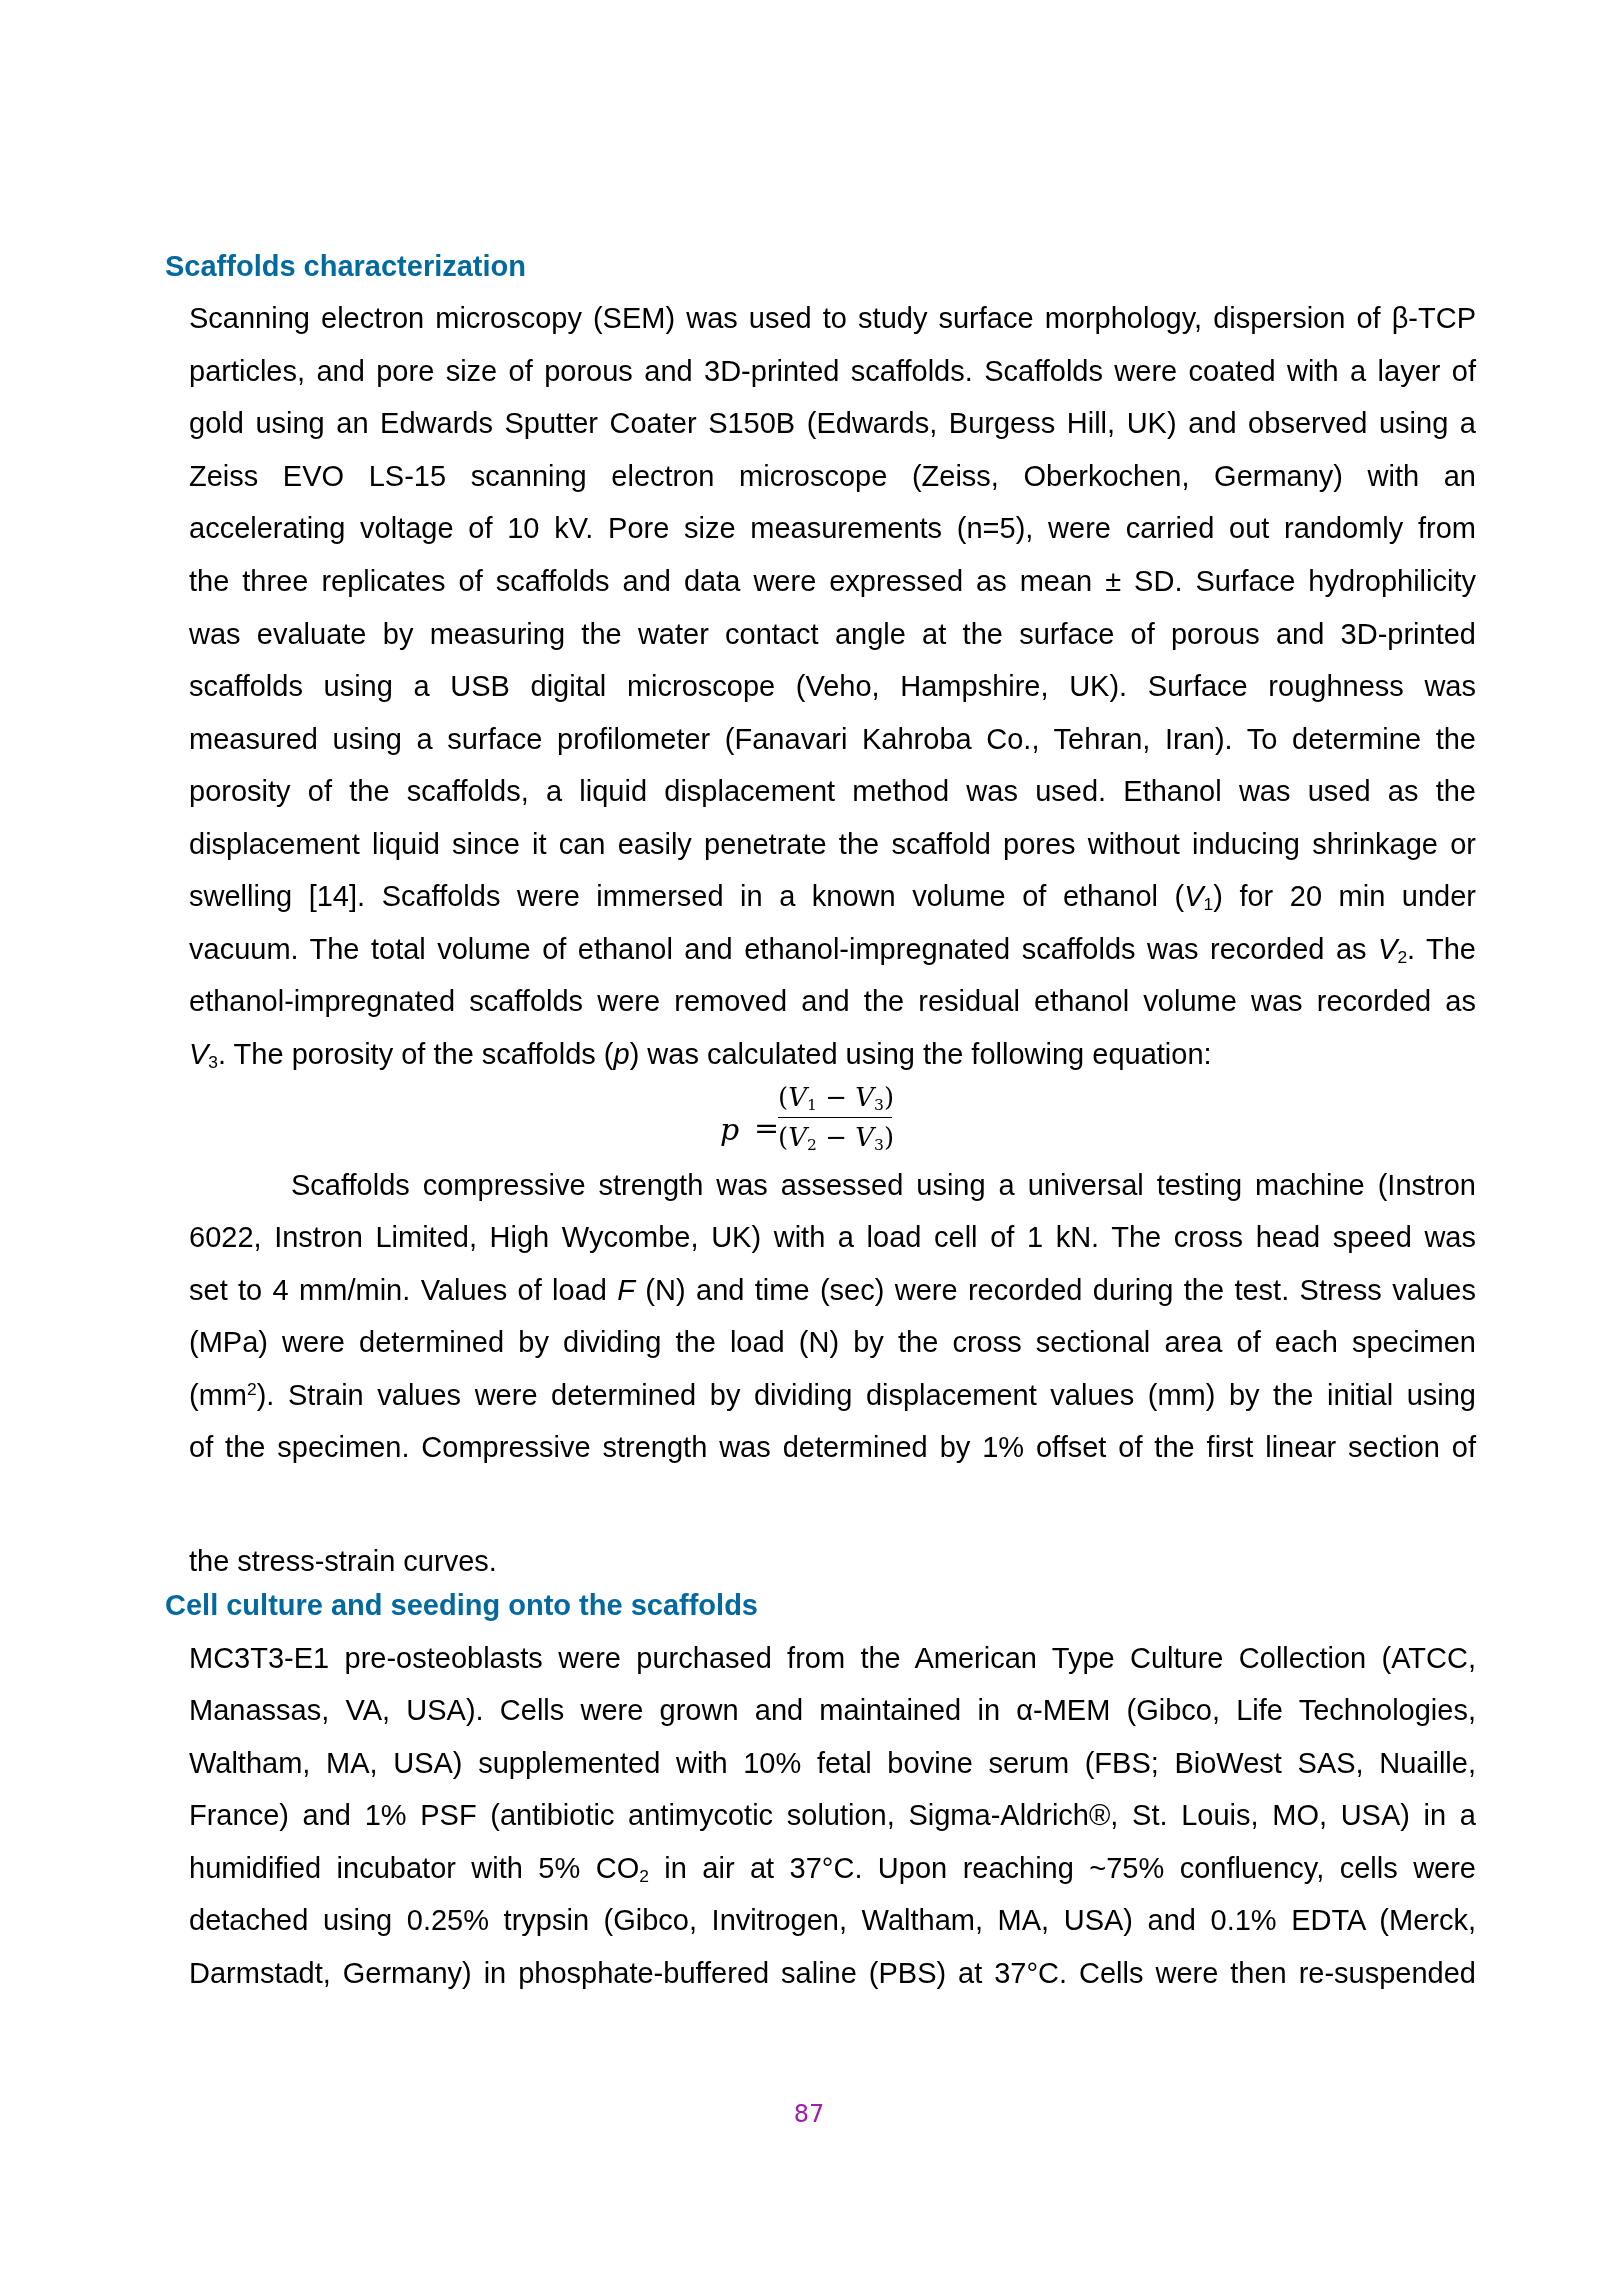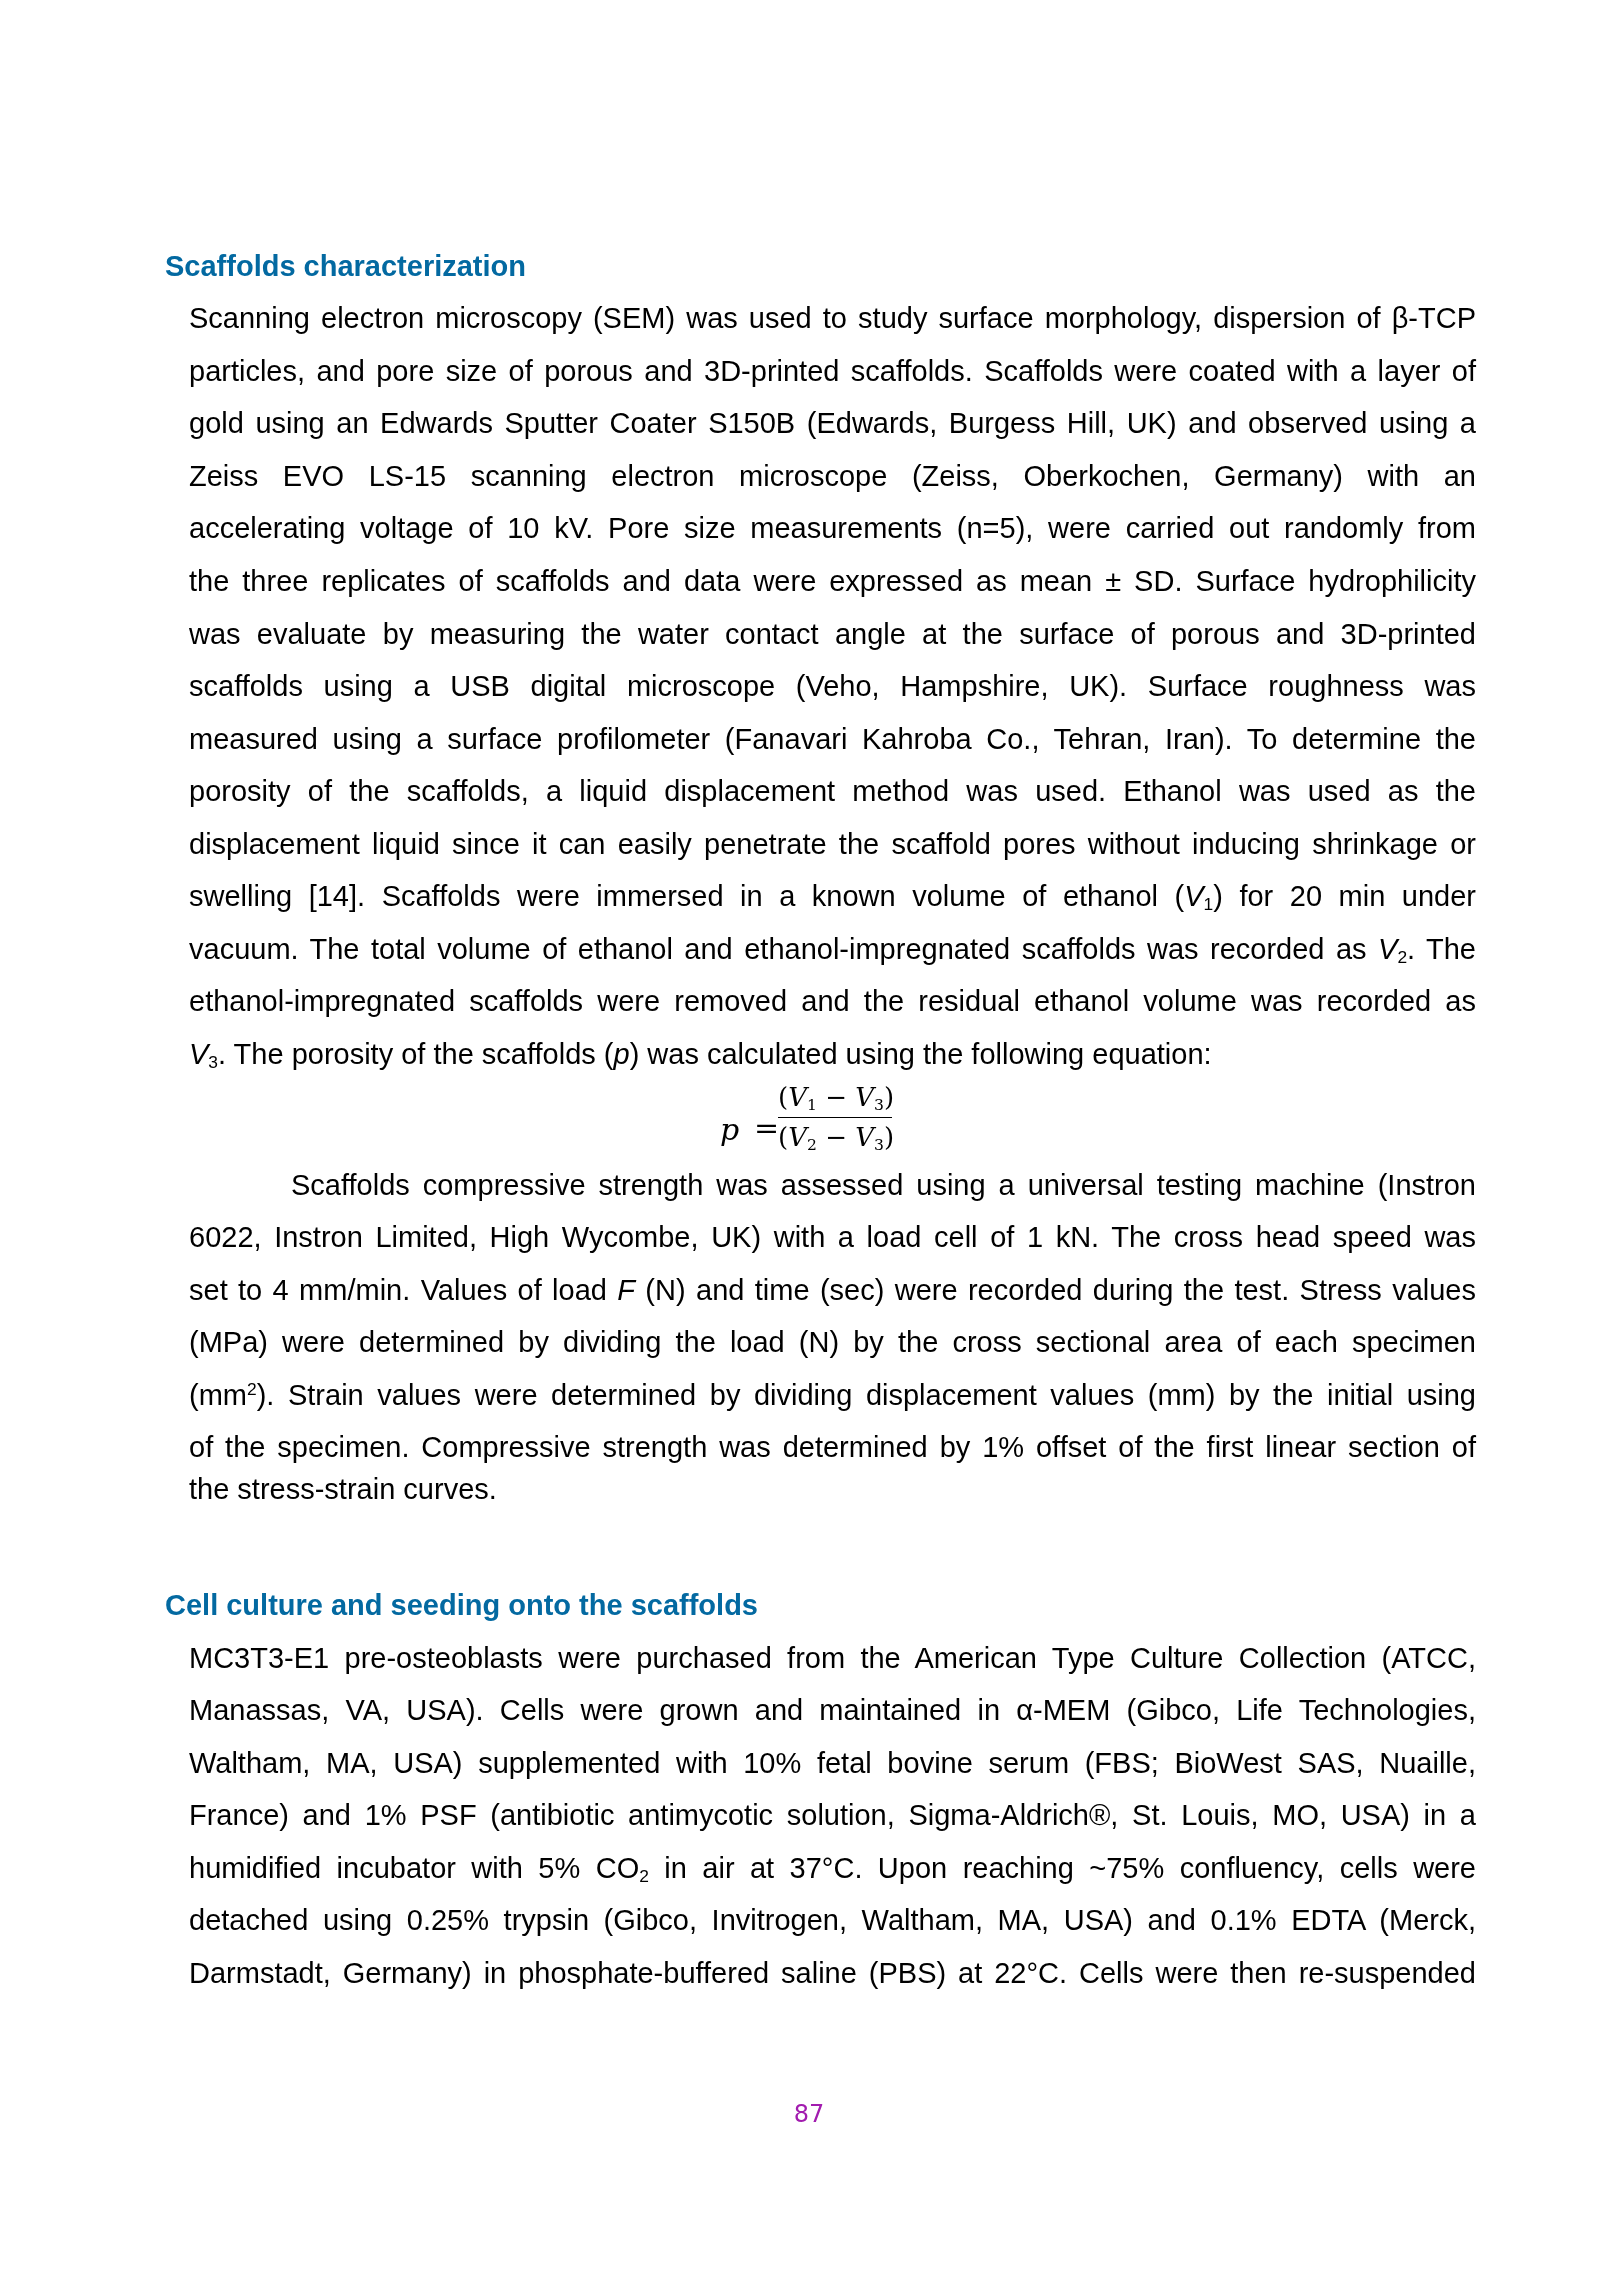--- a/index.html
+++ b/index.html
@@ -100,30 +100,30 @@
     </div>
   </div>
 
   <div>
     <div class="line indent" style="top:1159px">Scaffolds compressive strength was assessed using a universal testing machine (Instron</div>
     <div class="line" style="top:1211px">6022, Instron Limited, High Wycombe, UK) with a load cell of 1 kN. The cross head speed was</div>
     <div class="line" style="top:1264px"><span>set to 4 mm/min. Values of load </span><i>F</i><span> (N) and time (sec) were recorded during the test. Stress values</span></div>
     <div class="line" style="top:1316px">(MPa) were determined by dividing the load (N) by the cross sectional area of each specimen</div>
     <div class="line" style="top:1369px"><span>(mm</span><sup>2</sup><span>). Strain values were determined by dividing displacement values (mm) by the initial using</span></div>
     <div class="line" style="top:1421px">of the specimen. Compressive strength was determined by 1% offset of the first linear section of</div>
-    <div class="line last" style="top:1463px">the stress-strain curves.</div>
+    <div class="line last" style="top:1535px">the stress-strain curves.</div>
   </div>
 
   <div class="heading" style="top:1579px">Cell culture and seeding onto the scaffolds</div>
 
   <div>
     <div class="line" style="top:1632px">MC3T3-E1 pre-osteoblasts were purchased from the American Type Culture Collection (ATCC,</div>
     <div class="line" style="top:1684px">Manassas, VA, USA). Cells were grown and maintained in α-MEM (Gibco, Life Technologies,</div>
     <div class="line" style="top:1737px">Waltham, MA, USA) supplemented with 10% fetal bovine serum (FBS; BioWest SAS, Nuaille,</div>
     <div class="line" style="top:1789px">France) and 1% PSF (antibiotic antimycotic solution, Sigma-Aldrich®, St. Louis, MO, USA) in a</div>
     <div class="line" style="top:1842px"><span>humidified incubator with 5% CO</span><sub>2</sub><span> in air at 37°C. Upon reaching ~75% confluency, cells were</span></div>
     <div class="line" style="top:1894px">detached using 0.25% trypsin (Gibco, Invitrogen, Waltham, MA, USA) and 0.1% EDTA (Merck,</div>
-    <div class="line" style="top:1947px">Darmstadt, Germany) in phosphate-buffered saline (PBS) at 22°C. Cells were then re-suspended</div>
+    <div class="line" style="top:1947px">Darmstadt, Germany) in phosphate-buffered saline (PBS) at 37°C. Cells were then re-suspended</div>
   </div>
 
   <div class="pagenum">87</div>
 </div>
 
 
 </body></html>

